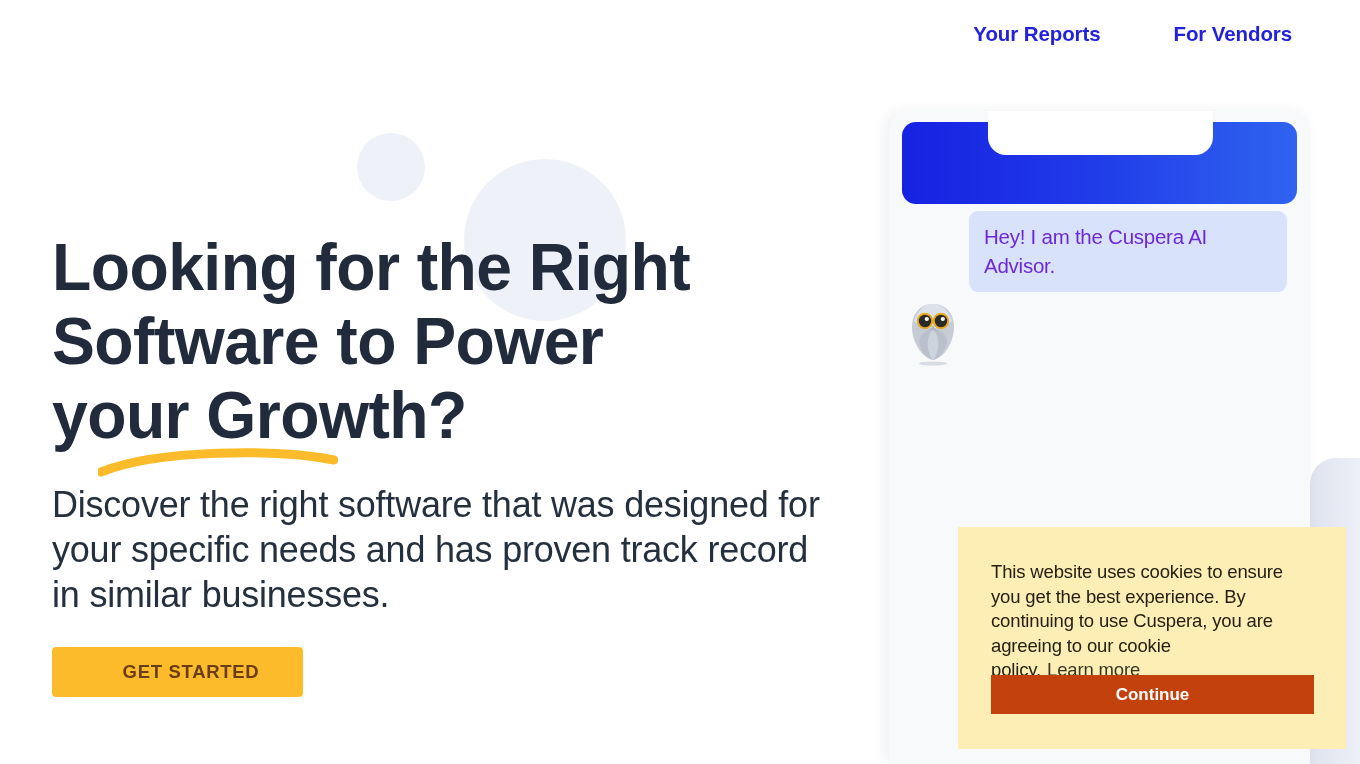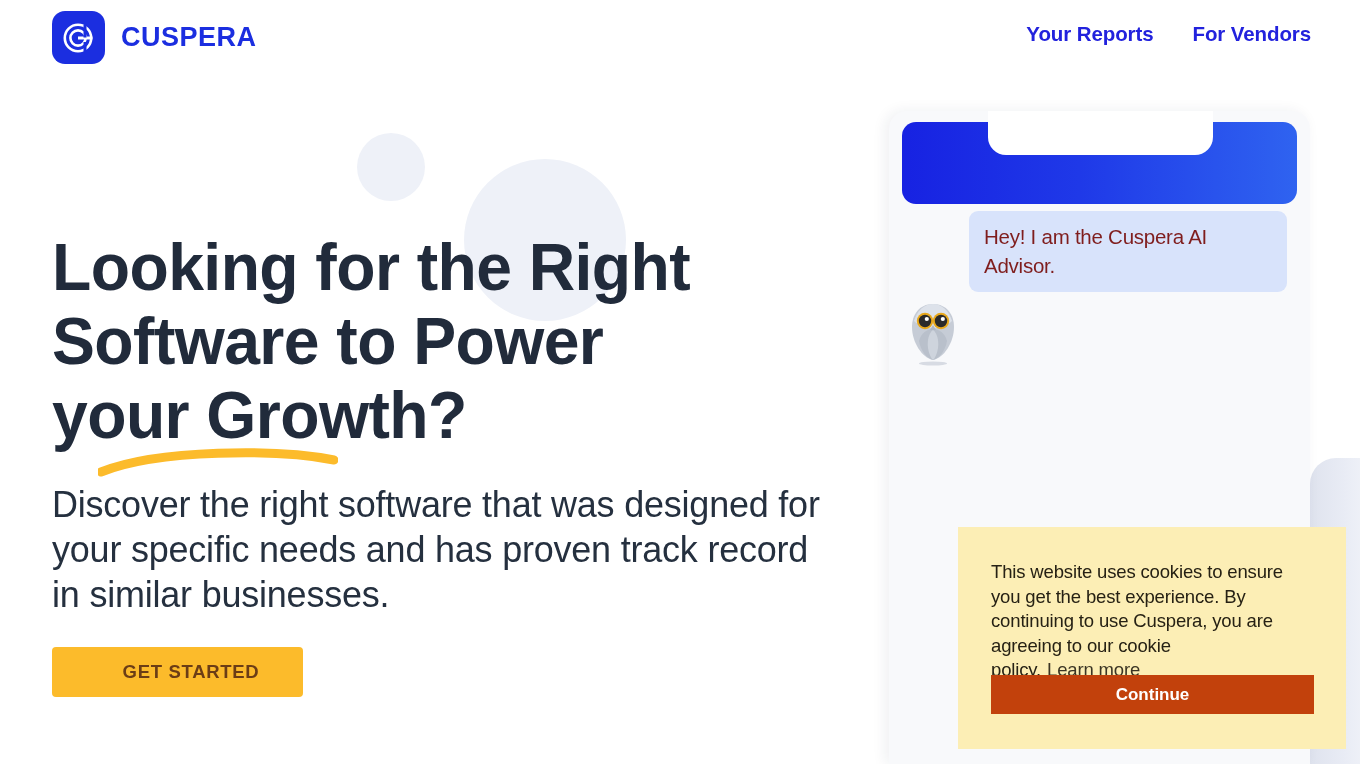--- a/index.html
+++ b/index.html
@@ -62,25 +62,25 @@
     font-size: 27px;
     font-weight: 700;
     letter-spacing: 0.5px;
     color: #1b2ee0;
     line-height: 1;
     white-space: nowrap;
   }
 
   .nav {
     position: absolute;
-    right: 49px;
+    right: 68px;
     top: 22px;
     display: flex;
     align-items: flex-start;
-    gap: 39px;
+    gap: 73px;
   }
 
   .nav-link {
     font-size: 20.5px;
     font-weight: 700;
     color: #2222dd;
     text-decoration: none;
     white-space: nowrap;
     letter-spacing: -0.1px;
   }
@@ -233,21 +233,21 @@
     display: flex;
     align-items: flex-end;
     justify-content: center;
     height: 66px;
   }
   .avatar-slot.empty { height: 1px; }
 
   .bubble {
     background: #d8e3fb;
     border-radius: 9px;
-    color: #7f1d1d;
+    color: #6d28d9;
     font-size: 20.5px;
     line-height: 29px;
     padding: 11px 15px 12px 15px;
     letter-spacing: -0.25px;
     max-width: 318px;
   }
 
   .bubble.one { margin-bottom: 8px; }
 
   
@@ -294,32 +294,20 @@
     justify-content: center;
   }
 </style>
 </head>
 <body>
 
 <div class="page">
 
   <header class="site-header">
 
-    <a class="brand" href="#">
-      <span class="logo-mark">
-        <svg width="40" height="40" viewBox="0 0 40 40" aria-hidden="true">
-          <circle cx="19" cy="20" r="13.2" fill="none" stroke="#ffffff" stroke-width="2.6"></circle>
-          <circle cx="19" cy="20" r="7.6" fill="none" stroke="#ffffff" stroke-width="2.6"></circle>
-          <rect x="19" y="18.5" width="14.5" height="3" fill="#ffffff"></rect>
-          <rect x="24.5" y="6.5" width="3" height="13" fill="#1b2ee0"></rect>
-          <rect x="24.5" y="24" width="3" height="11" fill="#1b2ee0"></rect>
-        </svg>
-      </span>
-      <span class="brand-word">CUSPERA</span>
-    </a>
 
     <nav class="nav">
       <a class="nav-link" href="#">Your Reports</a>
       <a class="nav-link" href="#">For Vendors</a>
     </nav>
 
   </header>
 
   <div class="decor small"></div>
   <div class="decor large"></div>

